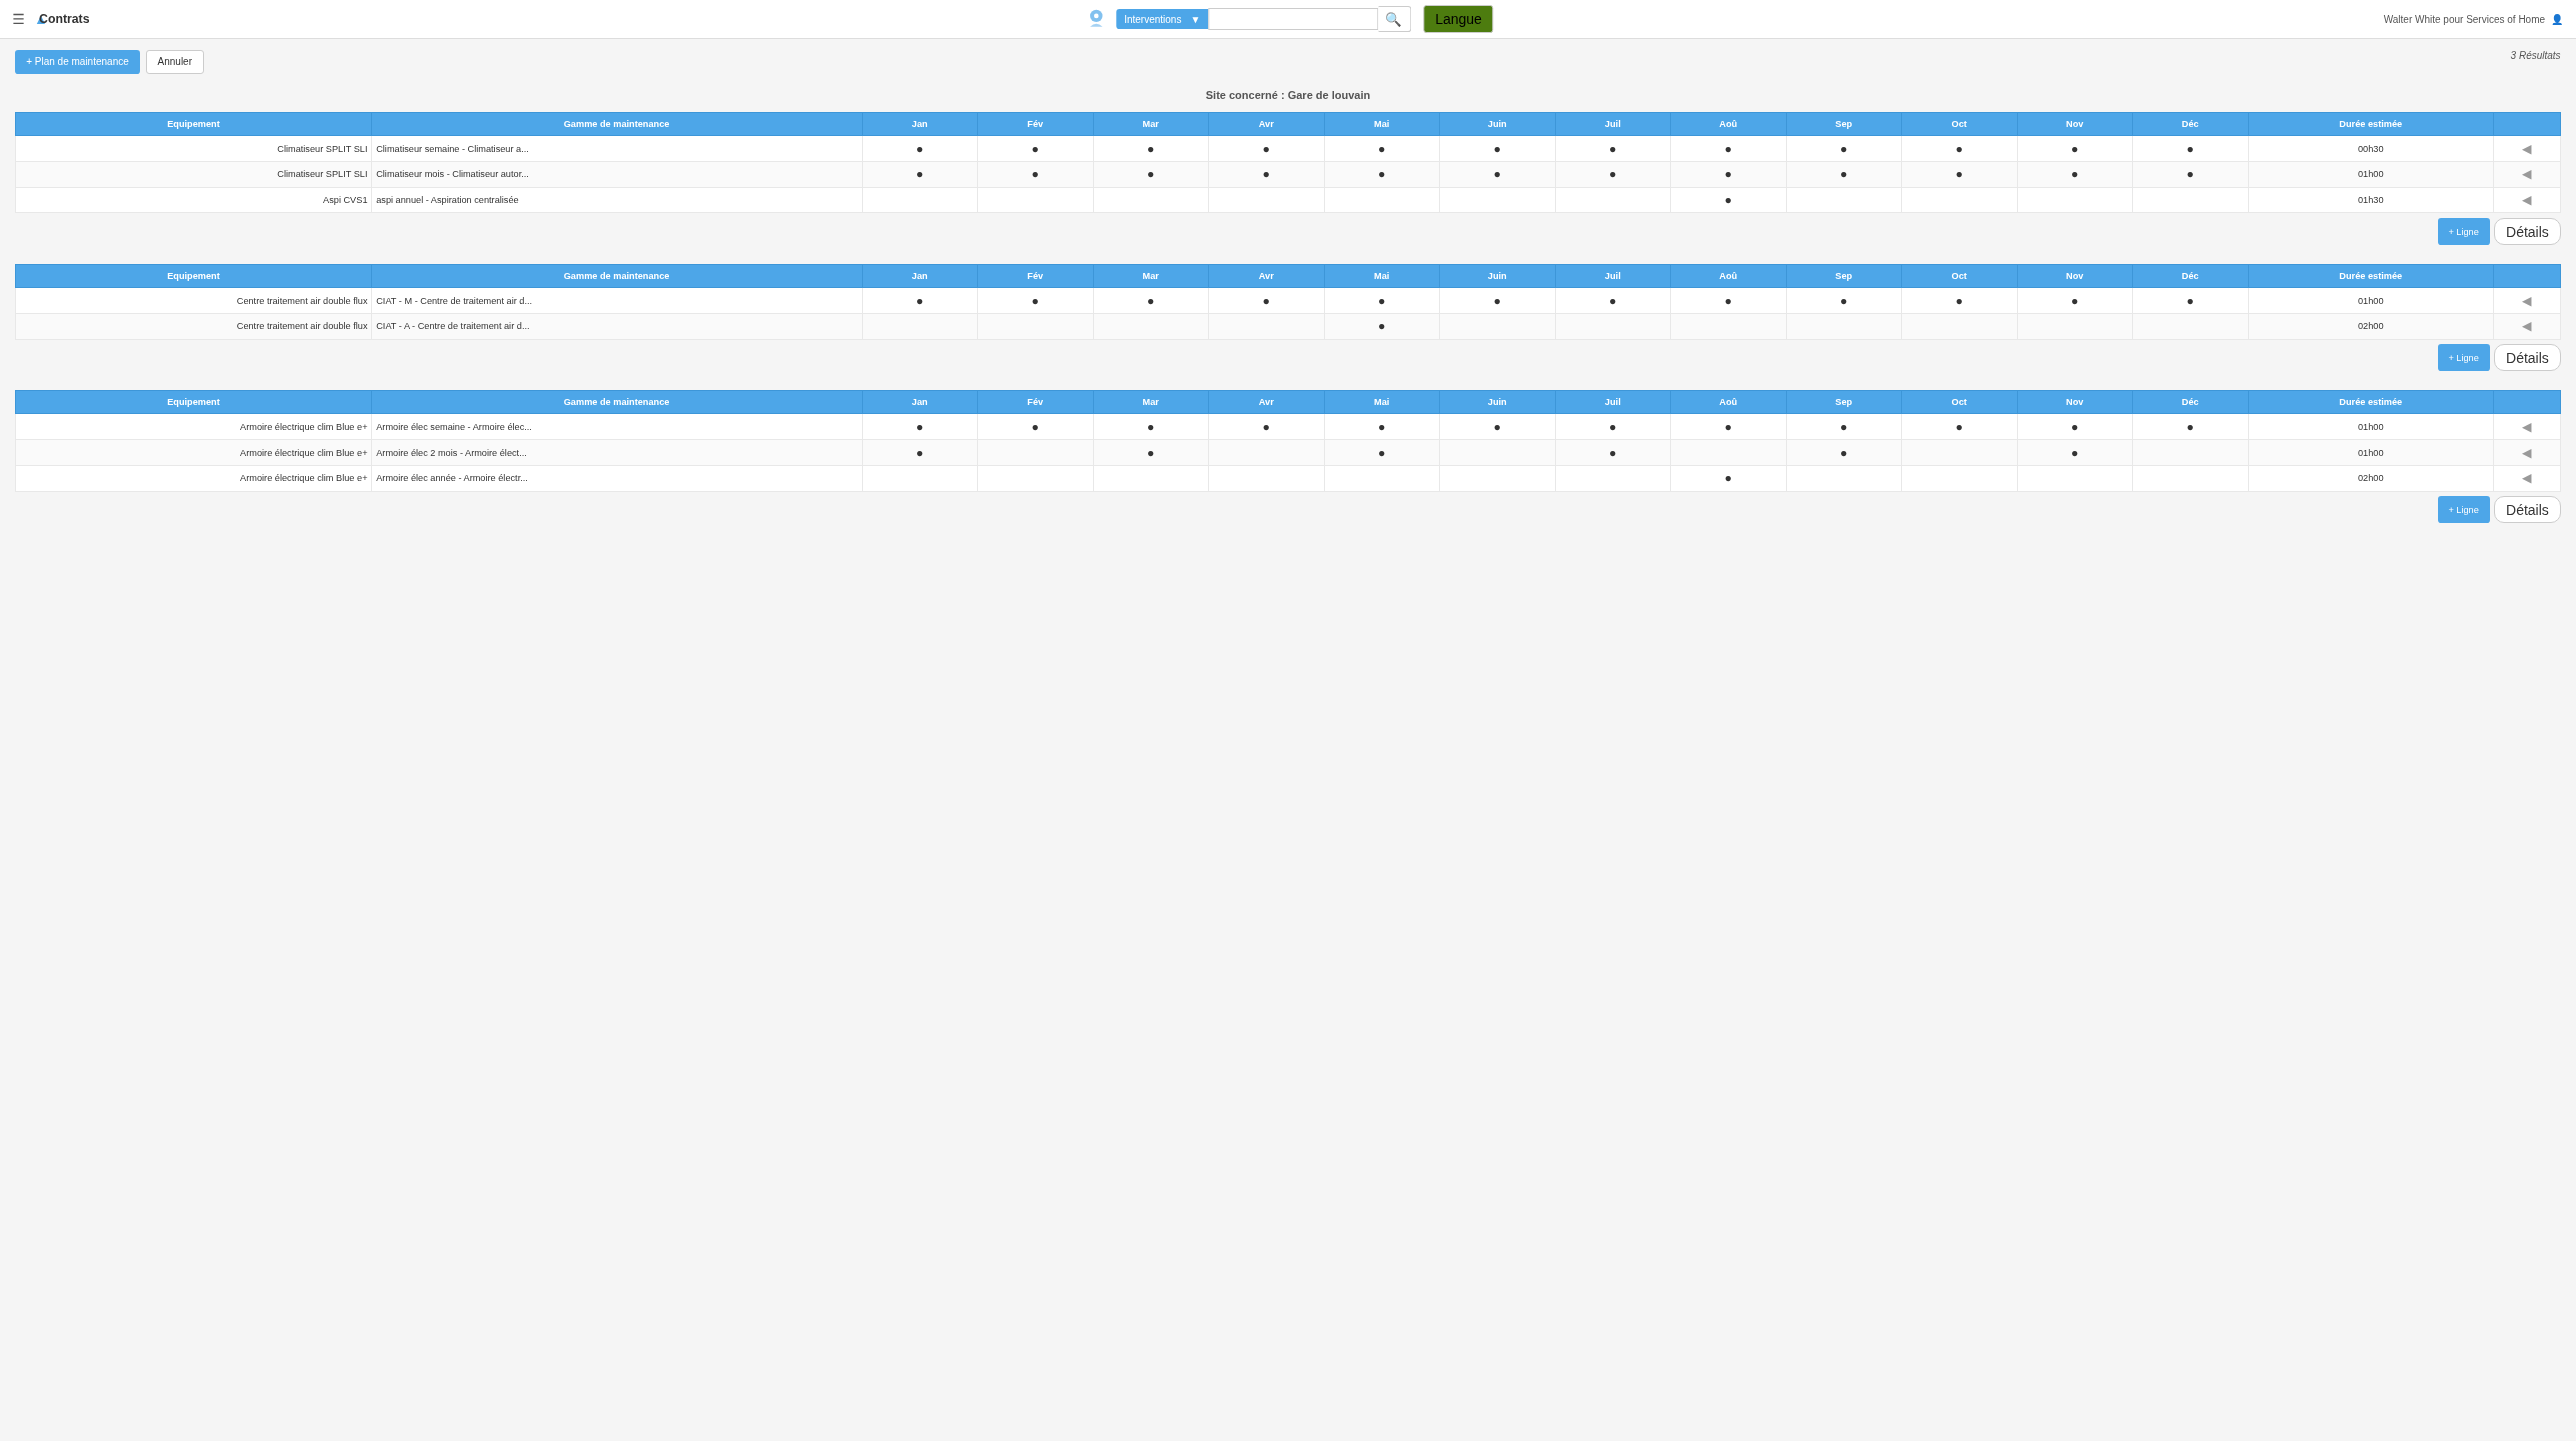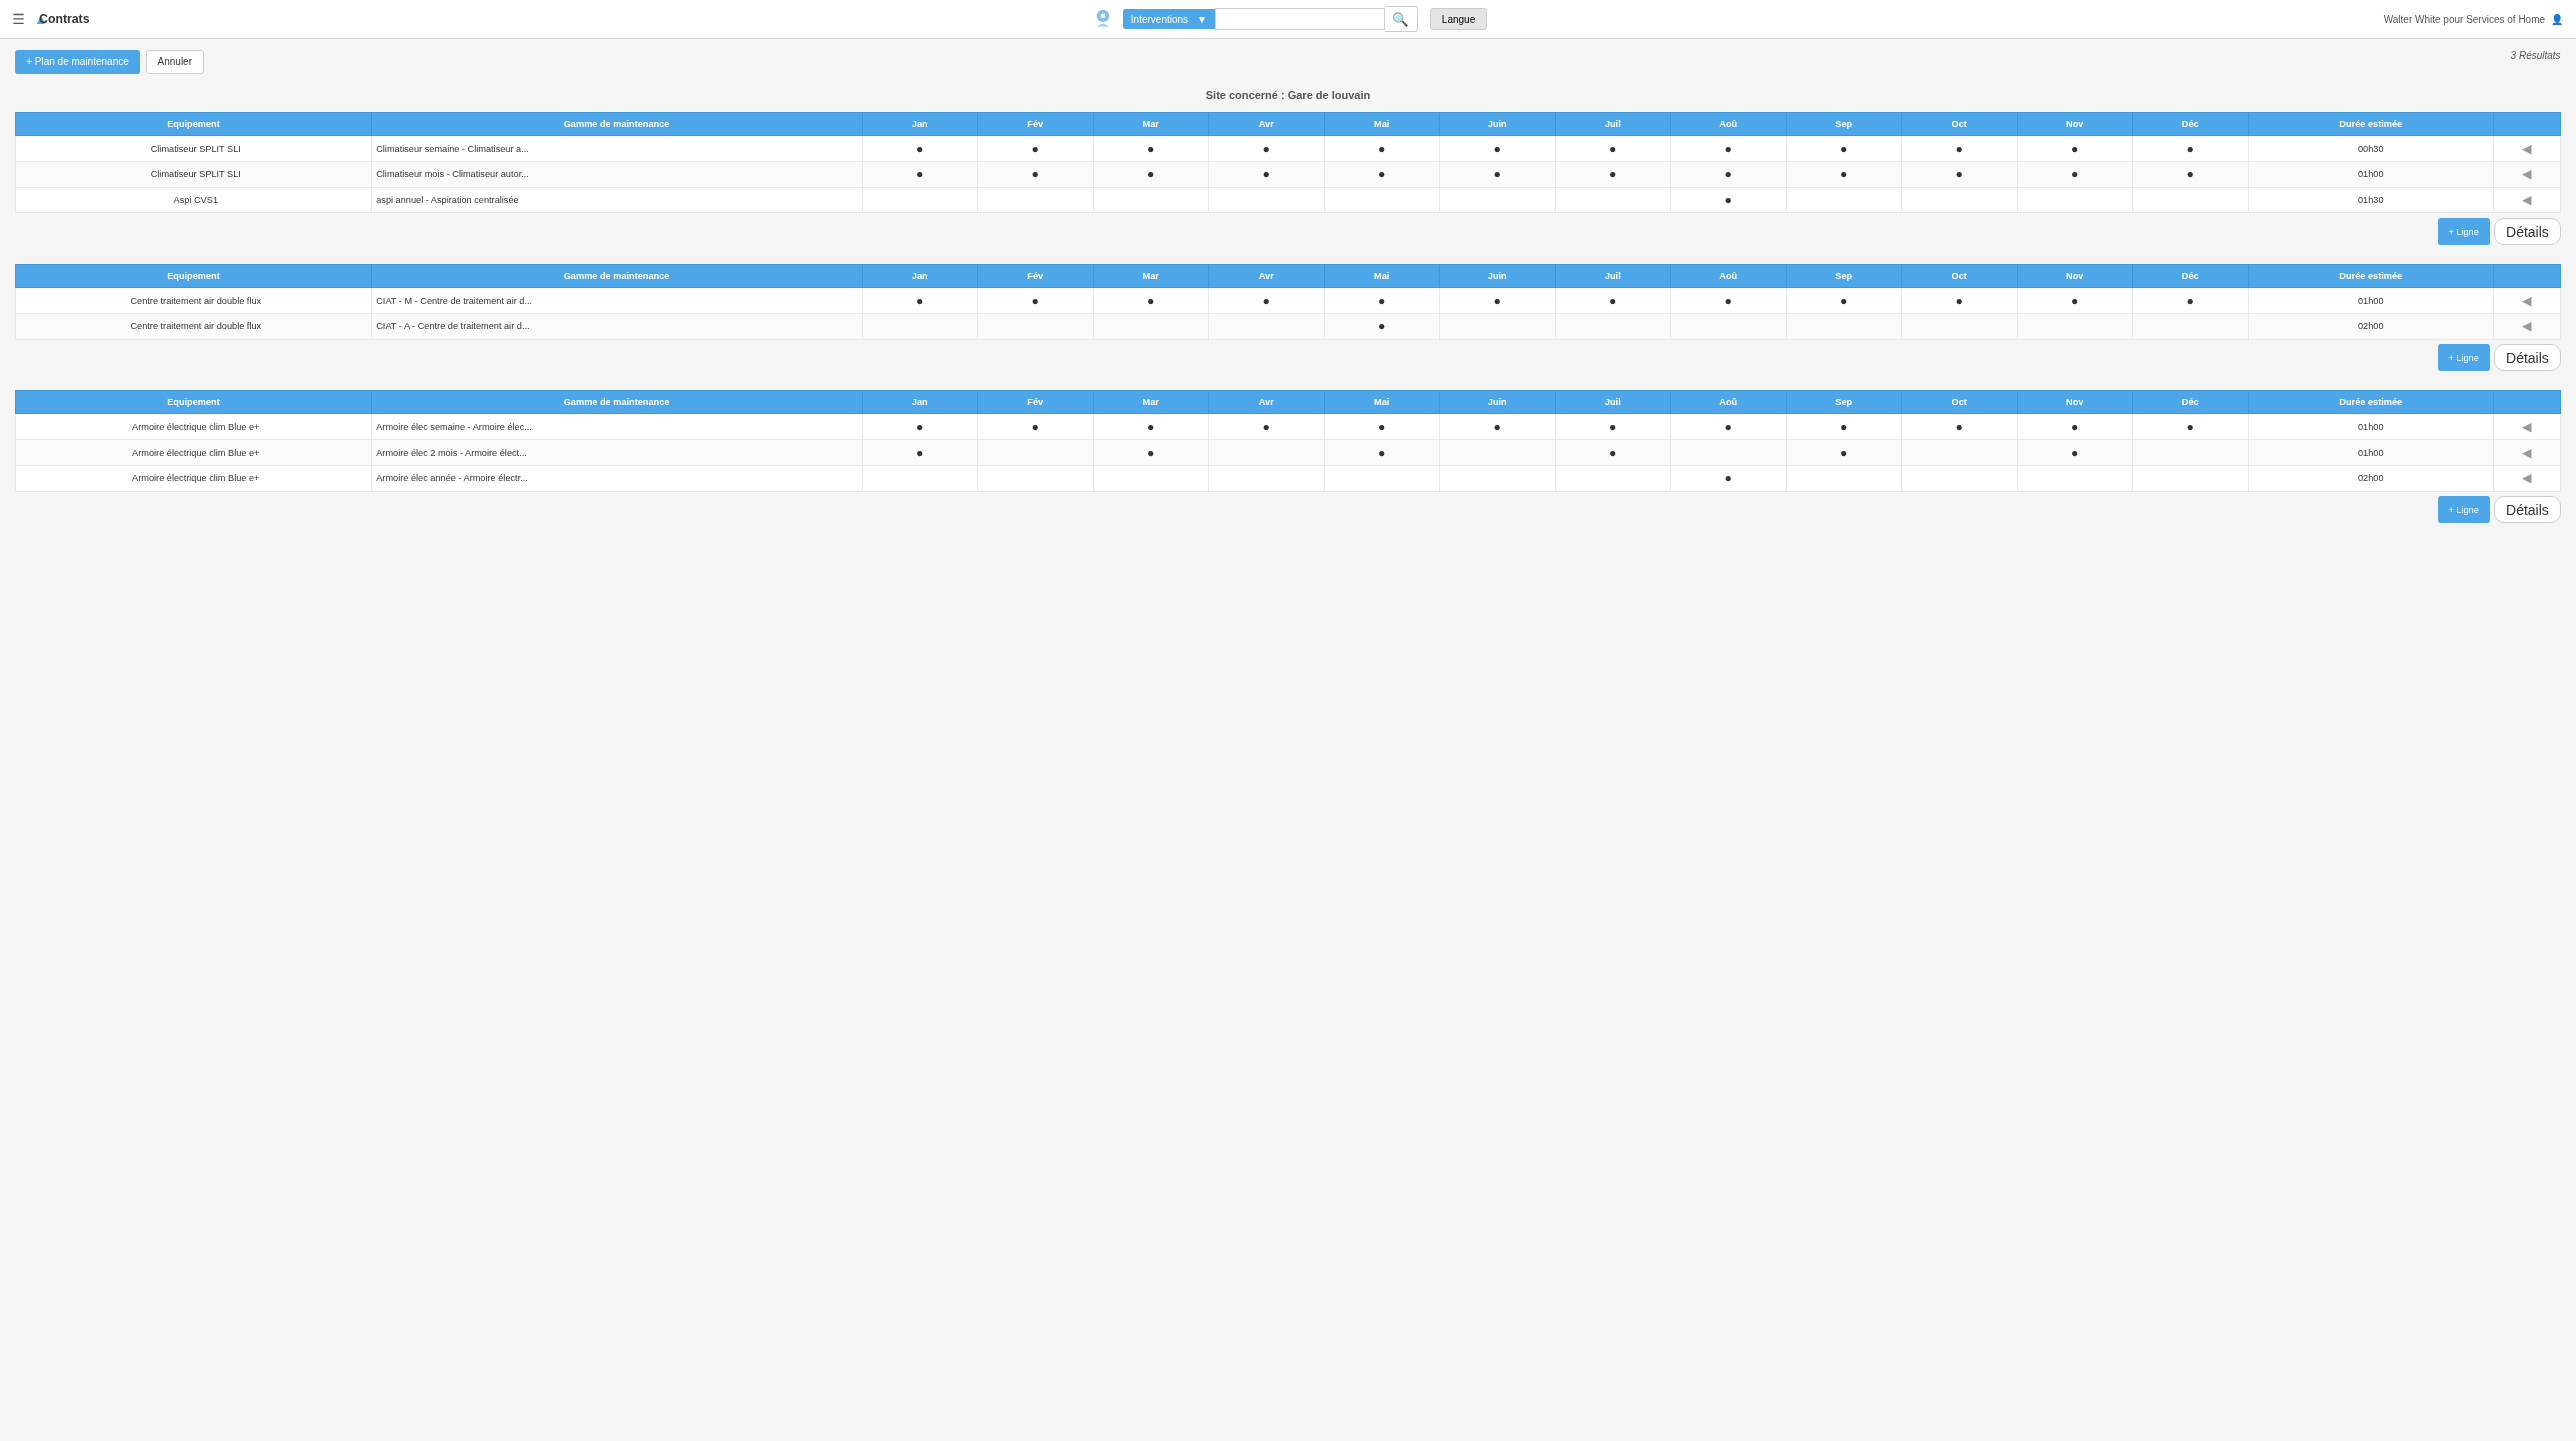--- a/index.html
+++ b/index.html
@@ -37,26 +37,26 @@
     }
     .search-btn {
       background: #fff;
       border: 0.8px solid #ccc;
       border-left: none;
       padding: 4.6px 7.7px;
       cursor: pointer;
       border-radius: 0 3.1px 3.1px 0;
     }
     .langue-btn {
-      background: #e5e5e5;
+      background: #4d7c0f;
       border: 0.8px solid #ccc;
       padding: 4.6px 10.8px;
       border-radius: 3.1px;
       cursor: pointer;
-      font-size: 10px;
+      font-size: 14px;
       margin-left: 6.2px;
     }
     .header-right { margin-left: auto; display: flex; align-items: center; gap: 6.2px; color: #555; font-size: 10px; }
     .header-title { font-size: 12.3px; font-weight: 600; color: #333; position: absolute; left: 39px; }
 
     
     .toolbar {
       padding: 10.8px 15.4px;
       display: flex;
       justify-content: space-between;
@@ -118,21 +118,21 @@
     .maint-table th.col-month { width: 40px; }
     .maint-table th.col-duree { width: 85px; }
     .maint-table th.col-action { width: 23px; }
 
     .maint-table td {
       text-align: center;
       padding: 5.4px 3.1px;
       border: 0.8px solid #e8e8e8;
       font-size: 9.2px;
     }
-    .maint-table td.col-equipement { text-align: center; padding-left: 7.7px; }
+    .maint-table td.col-equipement { text-align: right; padding-left: 7.7px; }
     .maint-table td.col-gamme { text-align: left; padding-left: 4.6px; }
     .maint-table tr:nth-child(odd) { background: #fff; }
     .maint-table tr:nth-child(even) { background: #fafafa; }
 
     .dot { color: #333; font-size: 12.3px; }
 
     .action-arrow {
       color: #999;
       font-size: 12.3px;
       cursor: pointer;

